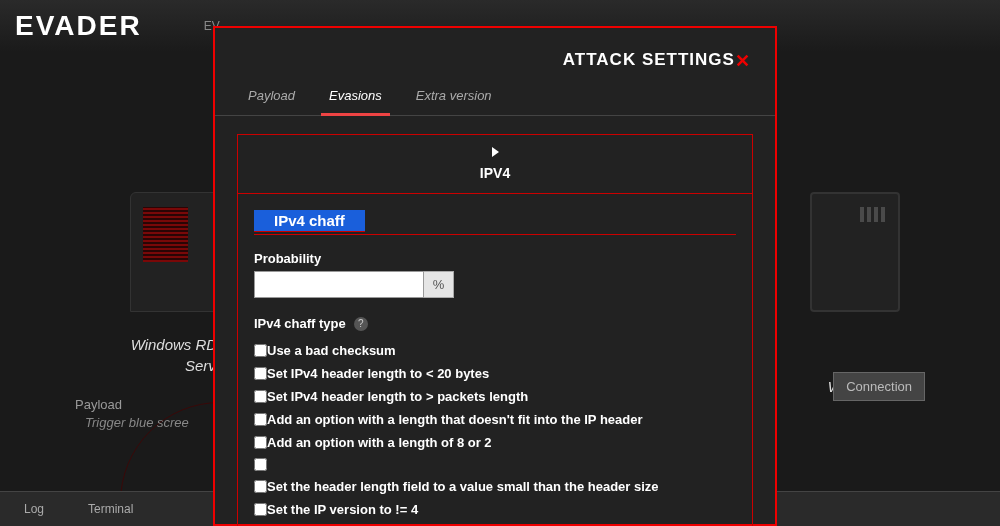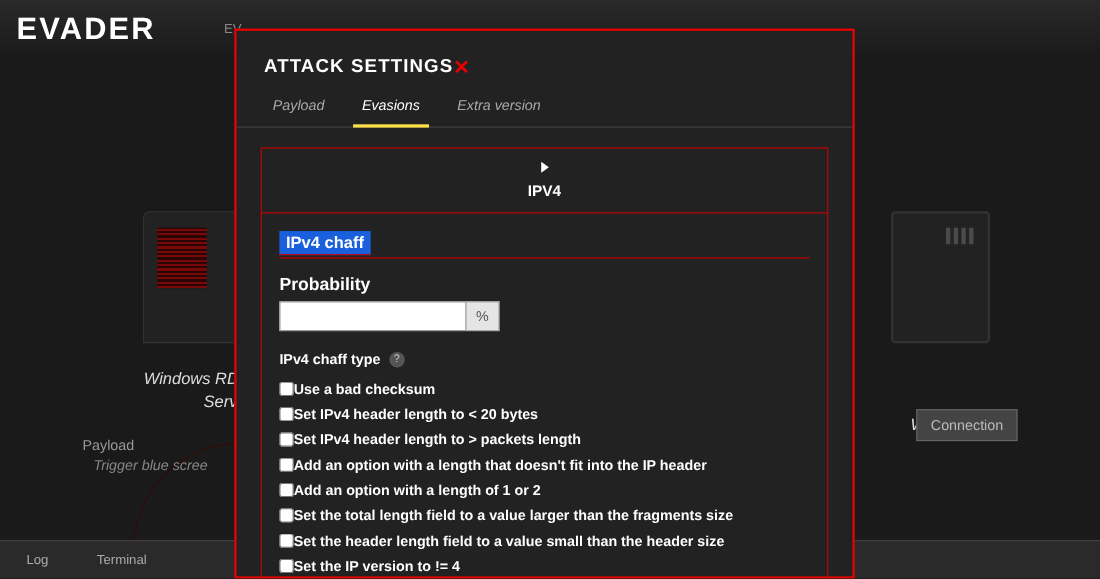--- a/index.html
+++ b/index.html
@@ -142,21 +142,21 @@
       width: 564px;
       height: 500px;
       background: #222;
       border: 2px solid #e00;
       border-top: 2px solid #e00;
       z-index: 100;
     }
     .modal-header {
       padding: 22px 25px 10px 25px;
       display: flex;
-      justify-content: flex-start;
+      justify-content: flex-end;
     }
     .modal-title {
       color: #fff;
       font-size: 17px;
       font-weight: bold;
       letter-spacing: 1px;
     }
     .modal-close {
       color: #e00;
       font-size: 18px;
@@ -171,21 +171,21 @@
     }
     .modal-tab {
       padding: 6px 8px 10px 8px;
       font-style: italic;
       font-size: 13px;
       color: #aaa;
       cursor: pointer;
     }
     .modal-tab.active {
       color: #fff;
-      border-bottom: 3px solid #fde047;
+      border-bottom: 3px solid #ef4444;
       margin-bottom: -1px;
     }
     .modal-body {
       padding: 18px 22px;
     }
     .section-box {
       border: 1px solid #c00;
       padding: 0;
     }
     .section-header {
@@ -208,32 +208,32 @@
       display: inline-block;
     }
     .section-content {
       padding: 16px;
     }
     .chaff-title {
       background: #1a5fdb;
       color: #fff;
       font-size: 15px;
       font-weight: bold;
-      padding: 2px 6px;
+      padding: 2px 20px;
       display: inline-block;
       border-bottom: 1px solid #c00;
       margin-bottom: 2px;
     }
     .under-line {
       border-bottom: 1px solid #c00;
       margin-bottom: 16px;
     }
     .field-label {
       color: #fff;
-      font-size: 16px;
+      font-size: 13px;
       font-weight: bold;
       margin-bottom: 5px;
     }
     .input-row {
       display: flex;
       margin-bottom: 18px;
     }
     .input-text {
       width: 170px;
       height: 27px;
@@ -369,25 +369,24 @@
         <div class="check-row">
           <input type="checkbox" style="">
           <span>Set IPv4 header length to &gt; packets length</span>
         </div>
         <div class="check-row">
           <input type="checkbox" style="">
           <span>Add an option with a length that doesn't fit into the IP header</span>
         </div>
         <div class="check-row">
           <input type="checkbox" style="">
-          <span>Add an option with a length of 1 or 2</span>
-        </div>
-        <div class="check-row">
-          <input type="checkbox" style="">
-          <span>Set the total length field to a value larger than the fragments size</span>
+          <span>Add an option with a length of 8 or 2</span>
+        </div>
+        <div class="check-row">
+          <input type="checkbox" style="">
         </div>
         <div class="check-row">
           <input type="checkbox" style="">
           <span>Set the header length field to a value small than the header size</span>
         </div>
         <div class="check-row">
           <input type="checkbox" style="">
           <span>Set the IP version to != 4</span>
         </div>
       </div>

